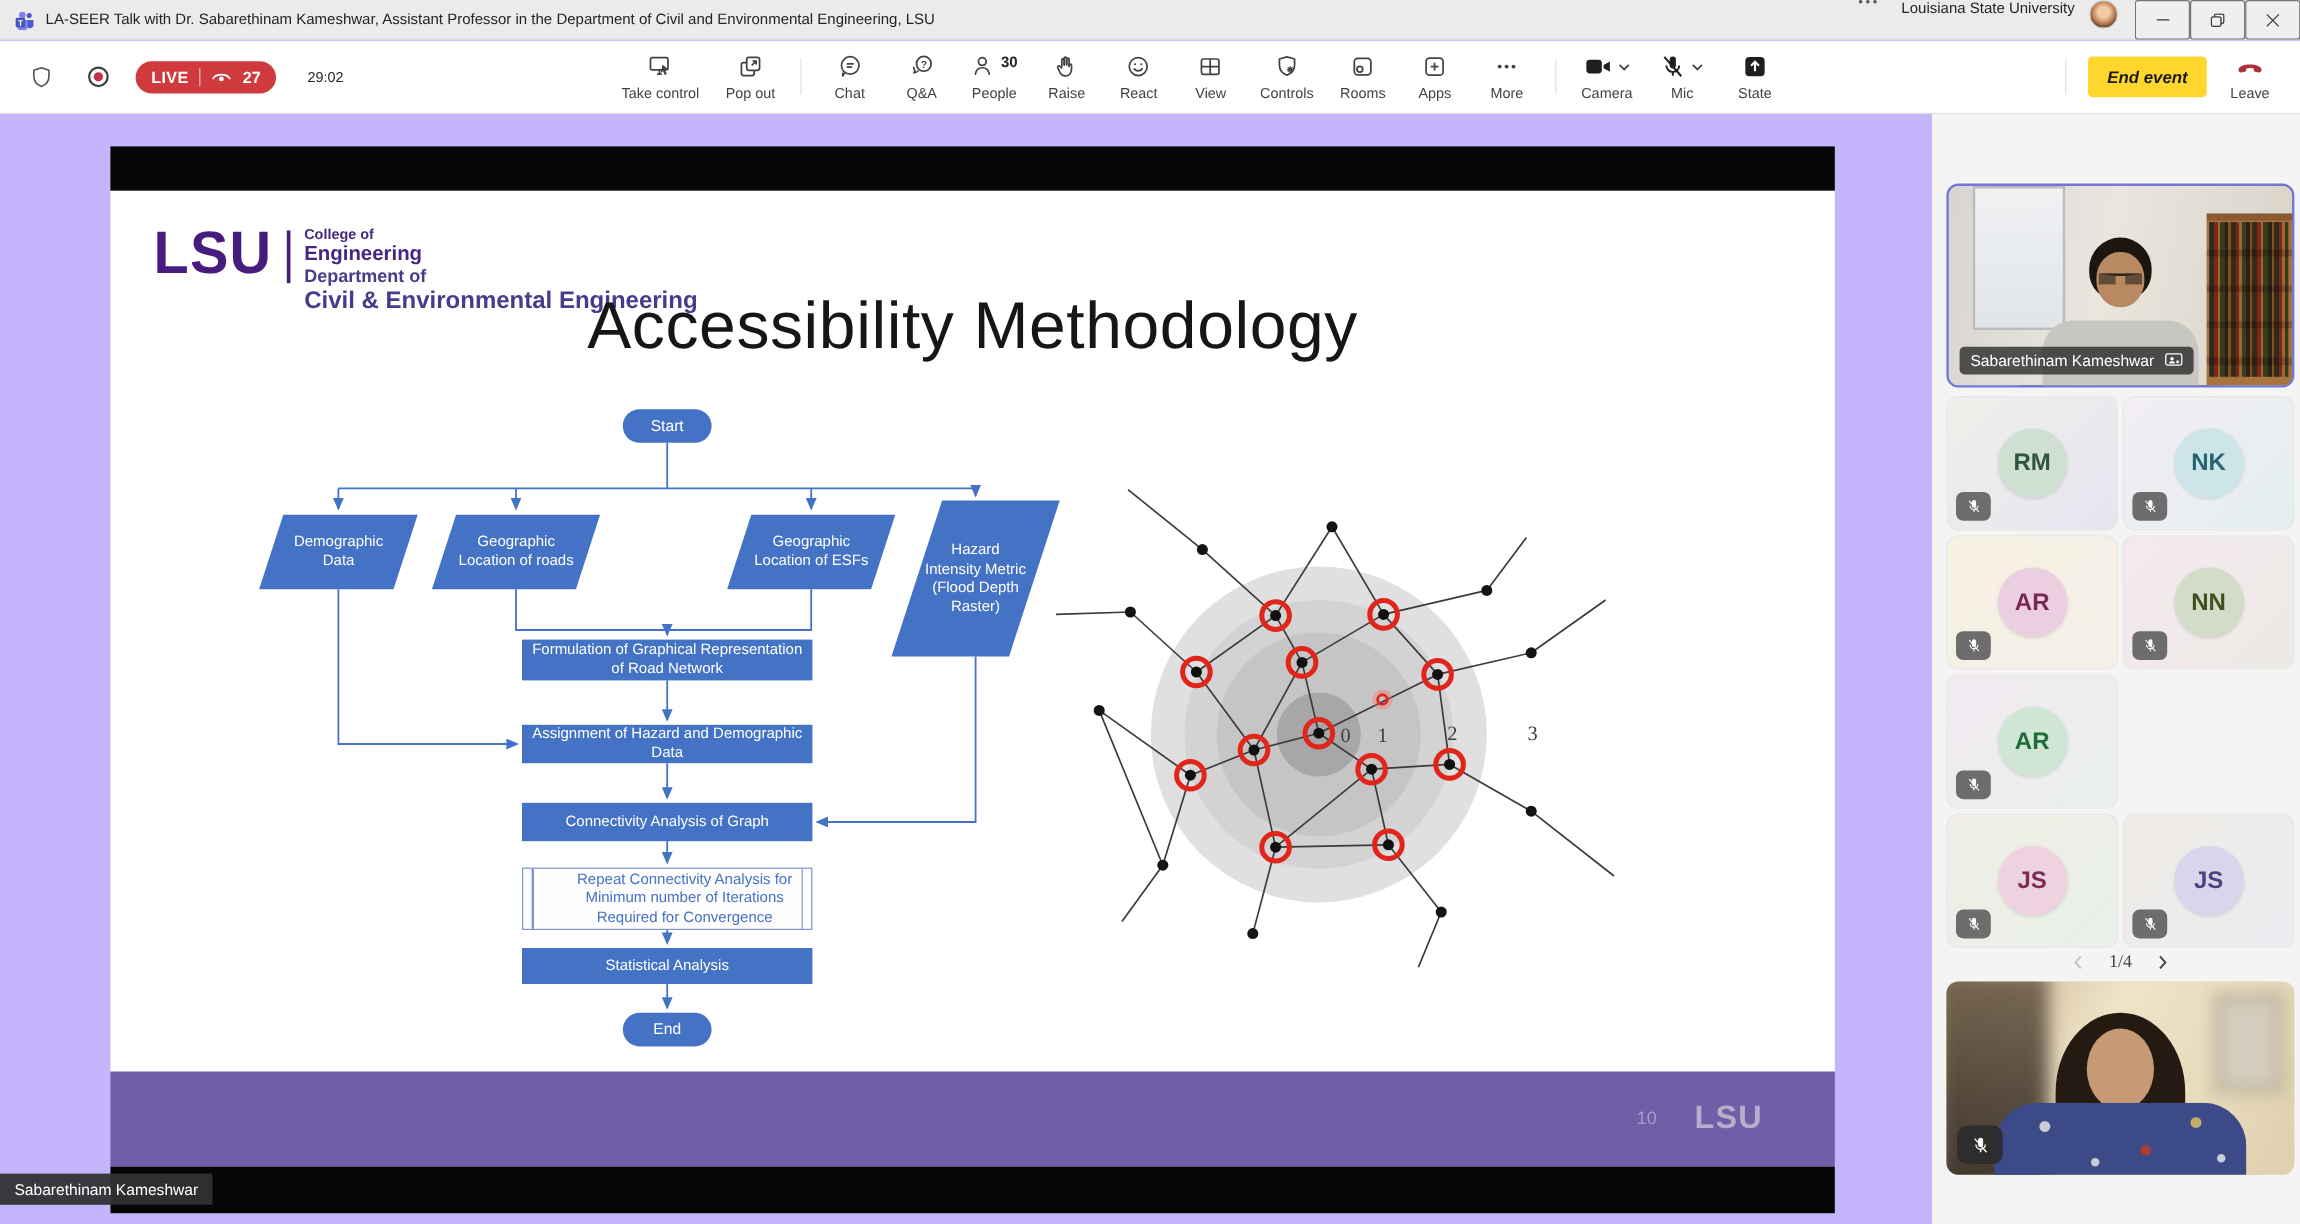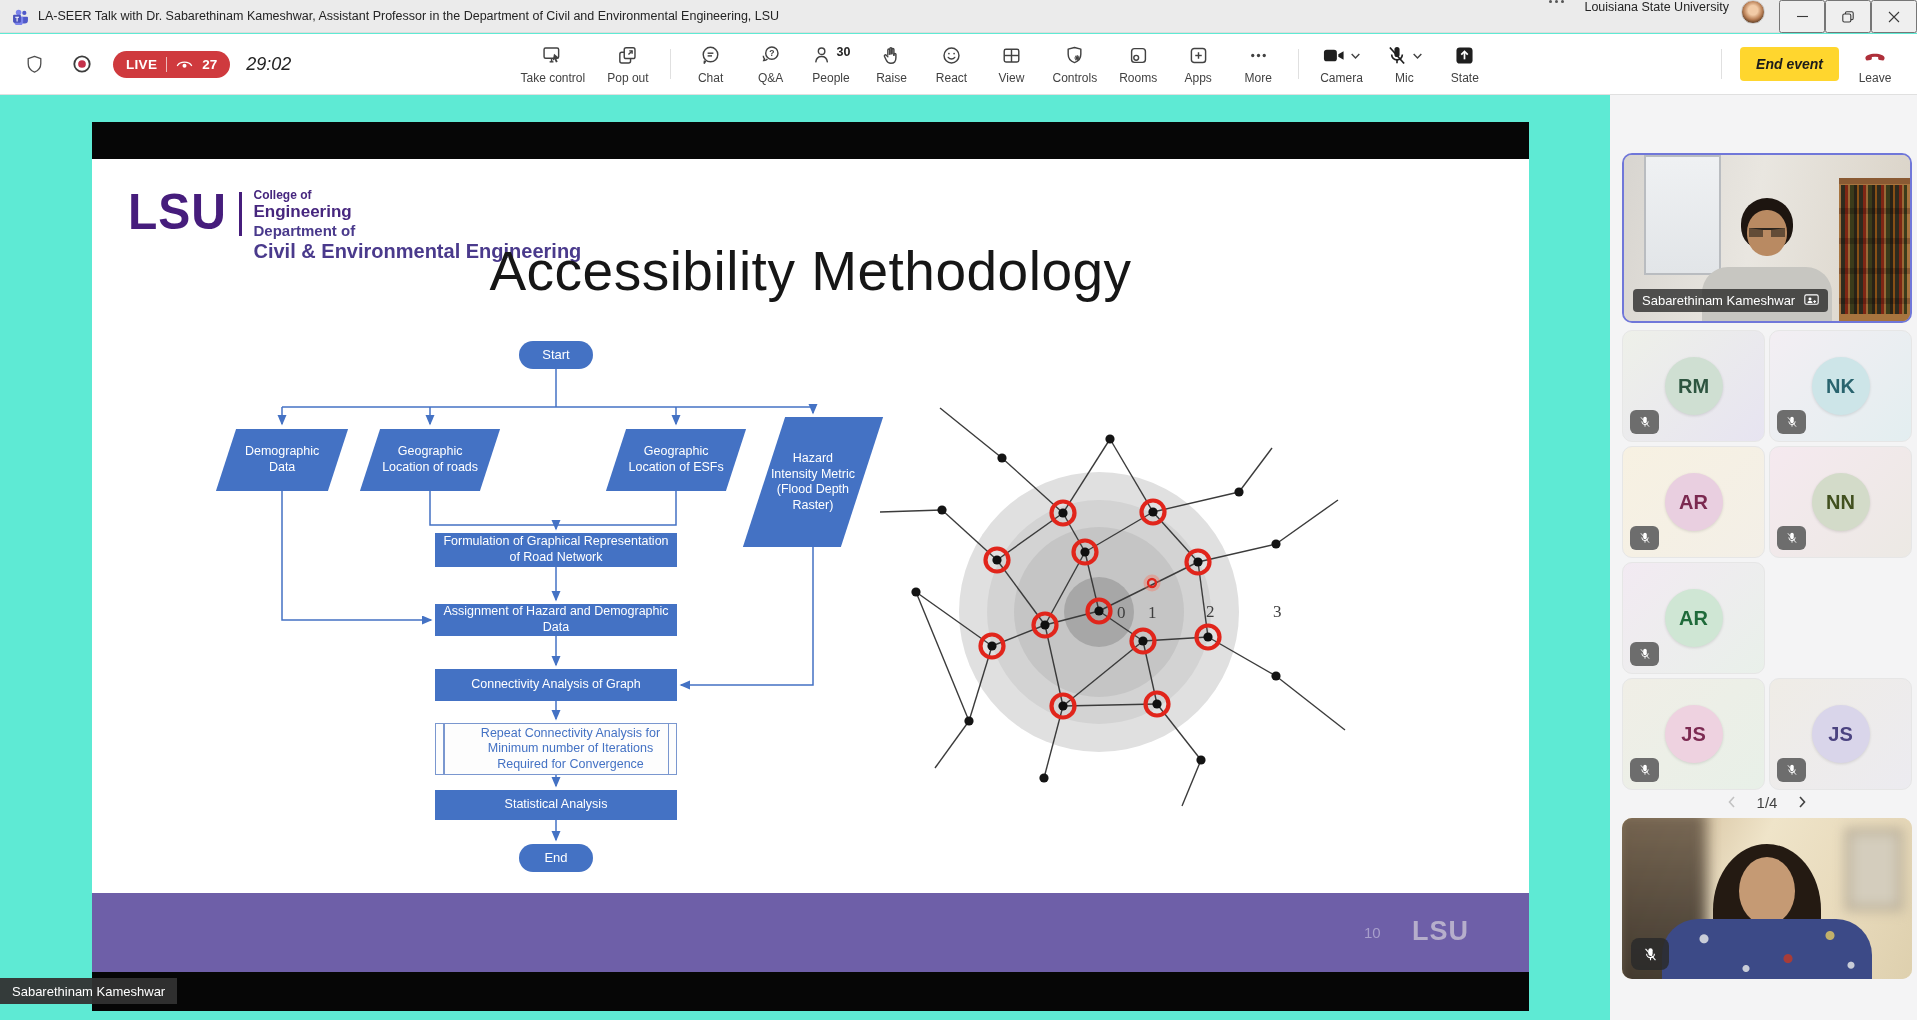--- a/index.html
+++ b/index.html
@@ -1,18 +1,18 @@
 <!DOCTYPE html>
 <html><head>
 <meta charset="utf-8">
 <style>
   * { margin:0; padding:0; box-sizing:border-box; }
   html,body { width:1917px; height:1020px; overflow:hidden; background:#e9e9e9;
     font-family:"Liberation Sans", sans-serif; -webkit-font-smoothing:antialiased; }
-  .app { position:relative; width:1917px; height:1020px; background:#5eead4; }
+  .app { position:relative; width:1917px; height:1020px; background:#c4b5fd; }
 
   
   .titlebar { position:absolute; left:0; top:0; width:100%; height:33px; background:#ebebeb;
     border-bottom:1px solid #dcdcdc; display:flex; align-items:center; padding-left:12px; z-index:50;}
   .titlebar .apptitle { font-size:12.5px; color:#242424; margin-left:9px; white-space:nowrap; }
   .tb-right { margin-left:auto; display:flex; height:100%; }
   .overflow-dots { display:flex; gap:3px; margin-right:20px; cursor:pointer;}
   .overflow-dots i { width:3px;height:3px;border-radius:50%;background:#555;display:block;}
   .account { font-size:12.5px; color:#242424; margin-right:12px; }
   .tb-avatar { width:24px;height:24px;border-radius:50%;margin-right:14px;
@@ -24,21 +24,21 @@
     border-bottom:1px solid #e0e0e0; display:flex; align-items:center; z-index:40; }
   .tgroup { display:flex; align-items:center; }
   .tgroup.left { padding-left:18px; gap:14px; }
   .tgroup.center { margin:0 auto; gap:4px; }
   .tgroup.right { padding-right:16px; gap:10px; }
   .iconbtn { background:none;border:none;cursor:pointer;display:flex;align-items:center;justify-content:center; padding:6px; border-radius:6px;}
   .live-pill { display:flex;align-items:center;background:#cf3a3e;border-radius:14px;height:27px;padding:0 13px; gap:9px;}
   .live-pill .lv { color:#fff;font-weight:700;font-size:13.5px;letter-spacing:.3px;}
   .live-pill .sep { width:1px;height:15px;background:rgba(255,255,255,.65);}
   .live-pill .cnt { color:#fff;font-size:13.5px;font-weight:600;}
-  .timer { font-size:18px;color:#242424; margin-left:2px;font-style:italic;}
+  .timer { font-size:12px;color:#242424; margin-left:12px;}
   .tbtn { background:none;border:none;cursor:pointer;display:flex;flex-direction:column;align-items:center;
     justify-content:center; padding:4px 9px; min-width:56px; height:56px; border-radius:6px; gap:3px;}
   .tbtn .lbl { font-size:12px; color:#424242; white-space:nowrap; }
   .tbtn .icrow { display:flex; align-items:flex-start; gap:2px; height:24px;}
   .tbtn .badge30 { font-size:12.5px; font-weight:700; color:#242424; margin-top:1px;}
   .vsep { width:1px; height:30px; background:#e0e0e0; margin:0 8px; }
   .withchev { display:flex; align-items:center; gap:2px; }
   .endevent { background:#ffd62e; border:none; border-radius:4px; padding:9px 16px;
     font-size:14px; font-weight:700; color:#1b1b1b; cursor:pointer; font-family:inherit;font-style:italic;}
 
@@ -104,21 +104,21 @@
     font-size:13px; padding:4px 9px; border-radius:4px; display:flex; align-items:center; gap:9px;}
 
   .ptile { position:absolute; width:143px; height:112px; border-radius:10px; border:1px solid #e6e6e6; overflow:hidden;}
   .avatar { position:absolute; left:50%; top:50%; transform:translate(-50%,-50%); width:58px; height:58px;
     border-radius:50%; display:flex; align-items:center; justify-content:center; font-size:20px; font-weight:600;
     box-shadow:0 1px 3px rgba(0,0,0,.12);}
   .micoff { position:absolute; left:7px; bottom:7px; width:29px; height:24px; border-radius:6px;
     background:#6d6d6d; display:flex; align-items:center; justify-content:center;}
 
   .pager { position:absolute; left:1622px; top:790px; width:290px; height:24px; display:flex;
-    align-items:center; justify-content:center; gap:16px;}
+    align-items:center; justify-content:center; gap:16px;font-family:Liberation Serif, serif;}
   .pager .txt { font-size:15px; color:#424242; }
   .pgbtn { background:none;border:none;cursor:pointer;display:flex;align-items:center;padding:2px;}
 
   .botvideo { position:absolute; left:1622px; top:818px; width:290px; height:161px; border-radius:10px;
     overflow:hidden; background:#e6d8b8; z-index:15;}
   .scene2 { position:absolute; inset:0; background:linear-gradient(115deg,#c6ad87 0%,#efe4c9 42%,#e7d9ba 75%,#ded0ae 100%);}
   .scene2 .blurL { position:absolute; left:-8px; top:-8px; width:32%; height:116%; background:linear-gradient(#6a5a48,#3c3228 60%,#241d16); filter:blur(7px); opacity:.85;}
   .scene2 .blurR { position:absolute; right:3%; top:6%; width:20%; height:52%; background:#d4cdbd; filter:blur(6px); border:6px solid #b8ad97;}
   .scene2 .hair { position:absolute; left:50%; top:16%; width:108px; height:132px; margin-left:-54px; border-radius:50% 50% 38% 38%; background:#241a12;}
   .scene2 .face { position:absolute; left:50%; top:24%; width:56px; height:68px; margin-left:-28px; border-radius:50%; background:#c59a74;}

